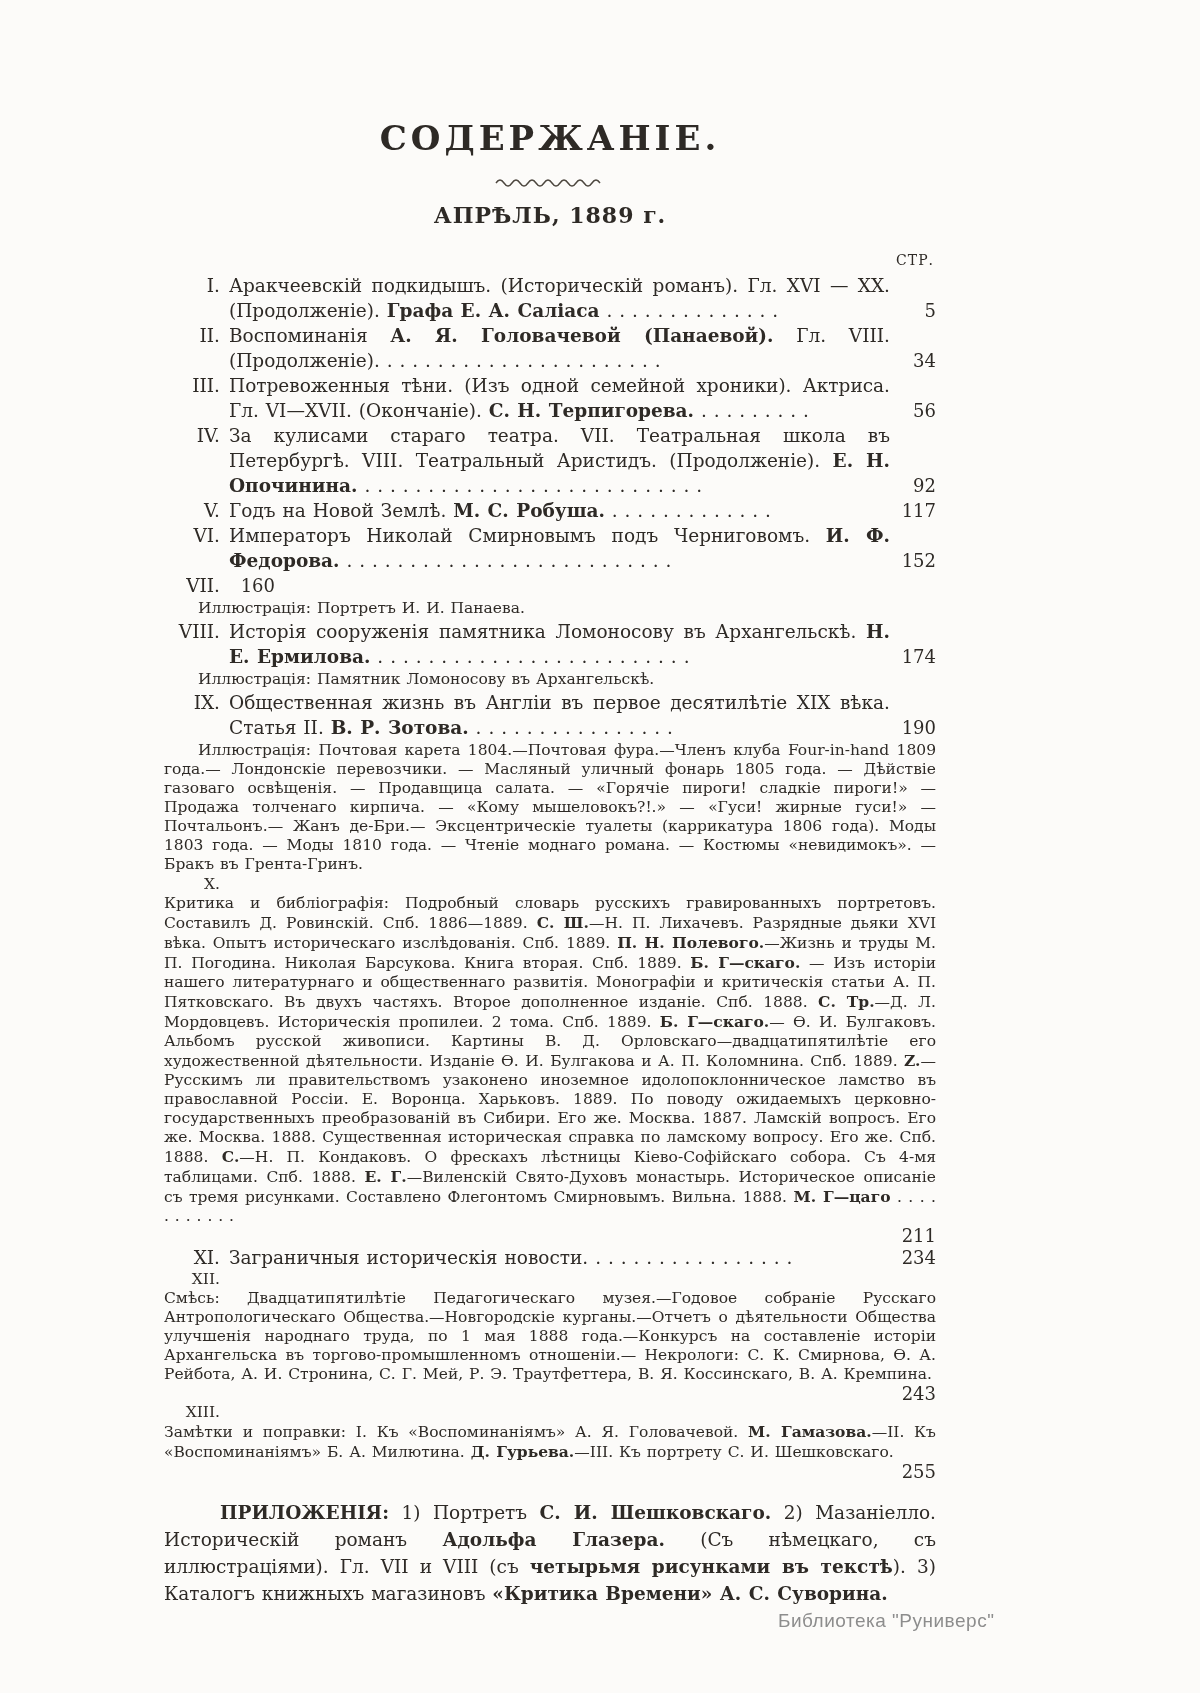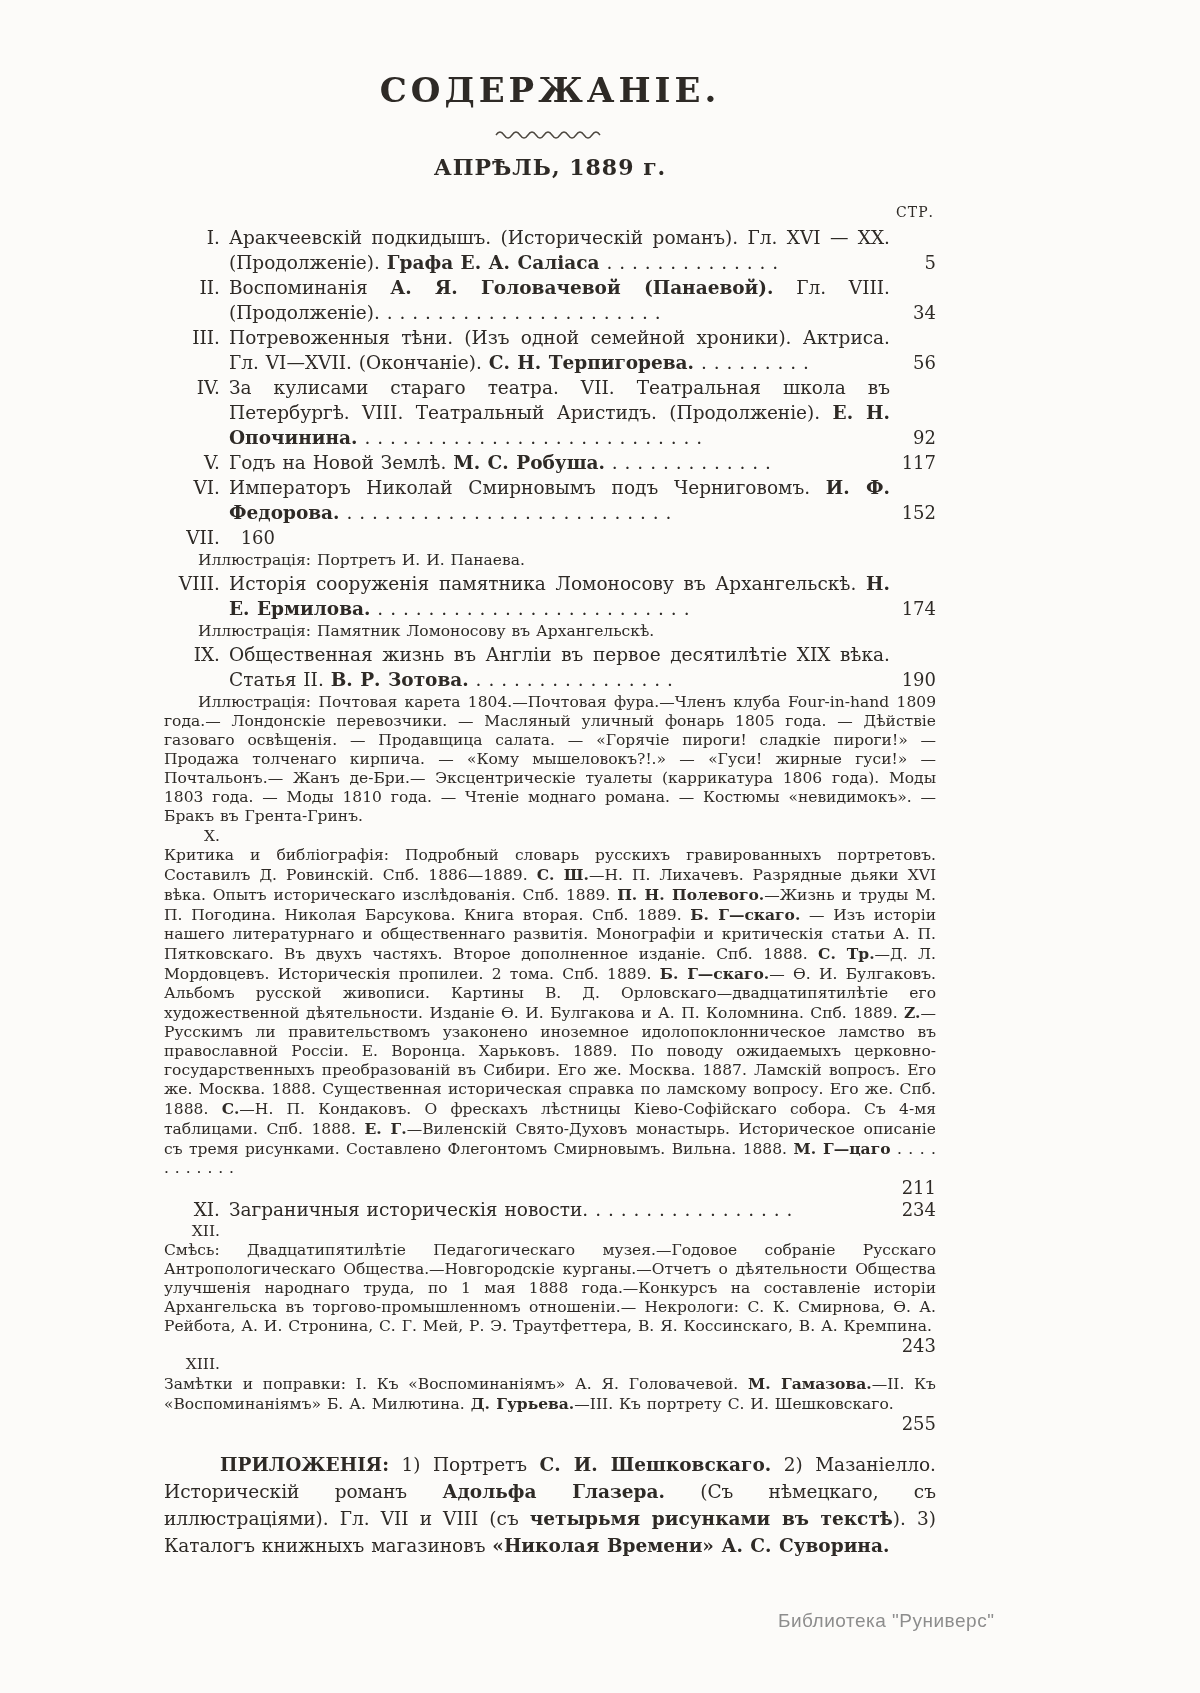--- a/index.html
+++ b/index.html
@@ -17,21 +17,21 @@
   }
   .page {
     width: 1200px;
     height: 1693px;
     background: #fcfbf9;
     position: relative;
   }
   .content {
     width: 772px;
     margin-left: 164px;
-    padding-top: 70px;
+    padding-top: 118px;
   }
   h1.doc-title {
     margin: 0 0 18px 0;
     text-align: center;
     font-size: 34px;
     font-weight: bold;
     letter-spacing: 4px;
   }
   .squiggle {
     text-align: center;
@@ -200,18 +200,18 @@
           <div class="text"><span>Смѣсь: Двадцатипятилѣтіе Педагогическаго музея.—Годовое собраніе Русскаго Антропологическаго Общества.—Новгородскіе курганы.—Отчетъ о дѣятельности Общества улучшенія народнаго труда, по 1 мая 1888 года.—Конкурсъ на составленіе исторіи Архангельска въ торгово-промышленномъ отношеніи.— Некрологи: С. К. Смирнова, Ѳ. А. Рейбота, А. И. Стронина, С. Г. Мей, Р. Э. Траутфеттера, В. Я. Коссинскаго, В. А. Кремпина.</span></div>
           <div class="pg">243</div>
         </div>
         <div class="entry small">
           <div class="num">XIII.</div>
           <div class="text"><span>Замѣтки и поправки: I. Къ «Воспоминаніямъ» А. Я. Головачевой. </span><b>М. Гамазова.</b><span>—II. Къ «Воспоминаніямъ» Б. А. Милютина. </span><b>Д. Гурьева.</b><span>—III. Къ портрету С. И. Шешковскаго.</span></div>
           <div class="pg">255</div>
         </div>
       </div>
 
-    <p class="appendix"><b>ПРИЛОЖЕНІЯ:</b><span> 1) Портретъ </span><b>С. И. Шешковскаго.</b><span> 2) Мазаніелло. Историческій романъ </span><b>Адольфа Глазера.</b><span> (Съ нѣмецкаго, съ иллюстраціями). Гл. VII и VIII (съ </span><b>четырьмя рисунками въ текстѣ</b><span>). 3) Каталогъ книжныхъ магазиновъ </span><b>«Николая Времени» А. С. Суворина.</b></p>
+    <p class="appendix"><b>ПРИЛОЖЕНІЯ:</b><span> 1) Портретъ </span><b>С. И. Шешковскаго.</b><span> 2) Мазаніелло. Историческій романъ </span><b>Адольфа Глазера.</b><span> (Съ нѣмецкаго, съ иллюстраціями). Гл. VII и VIII (съ </span><b>четырьмя рисунками въ текстѣ</b><span>). 3) Каталогъ книжныхъ магазиновъ </span><b>«Критика Времени» А. С. Суворина.</b></p>
 
   </div>
 
   <div class="watermark">Библиотека "Руниверс"</div>
 </div>
 
 </body></html>

